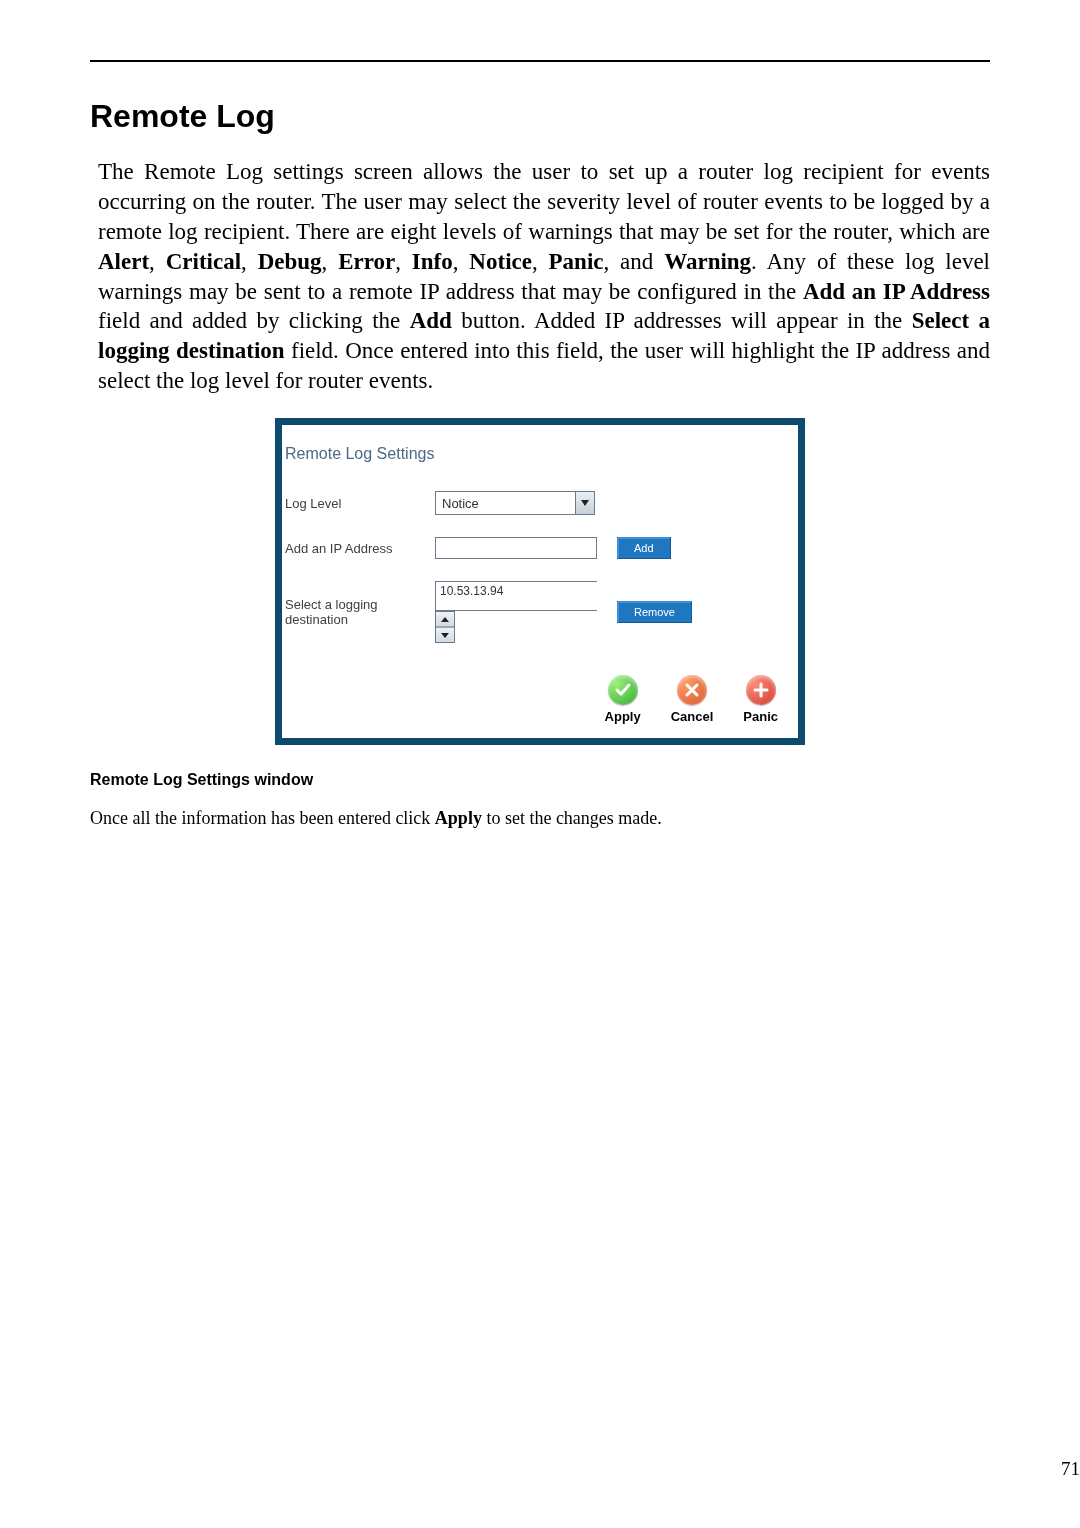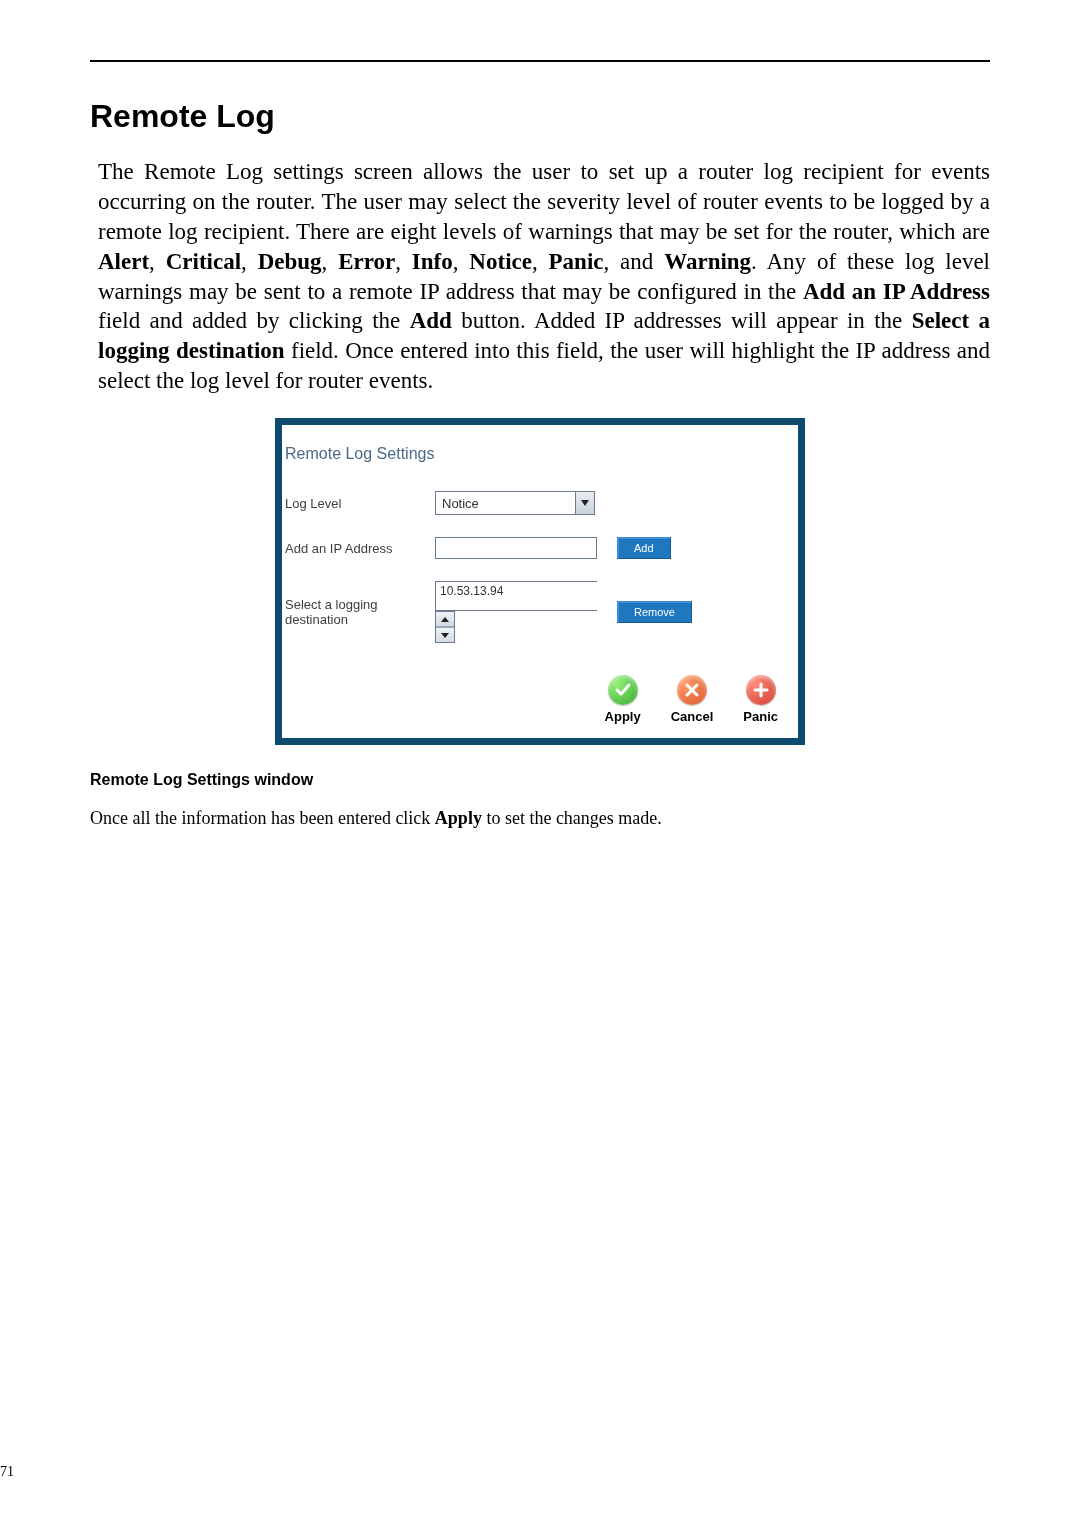--- a/index.html
+++ b/index.html
@@ -199,22 +199,22 @@
   .tail-text {
     font-size: 18px;
     line-height: 1.3;
   }
 
   .page-number {
     position: absolute;
     bottom: 48px;
     width: 100%;
     left: 0;
-    text-align: left;
-    font-size: 14px;
+    text-align: right;
+    font-size: 19px;
   }
 </style>
 </head>
 <body>
 
 <div class="page">
 
   <hr class="header-rule">
 
   <h1 class="section-title">Remote Log</h1>

